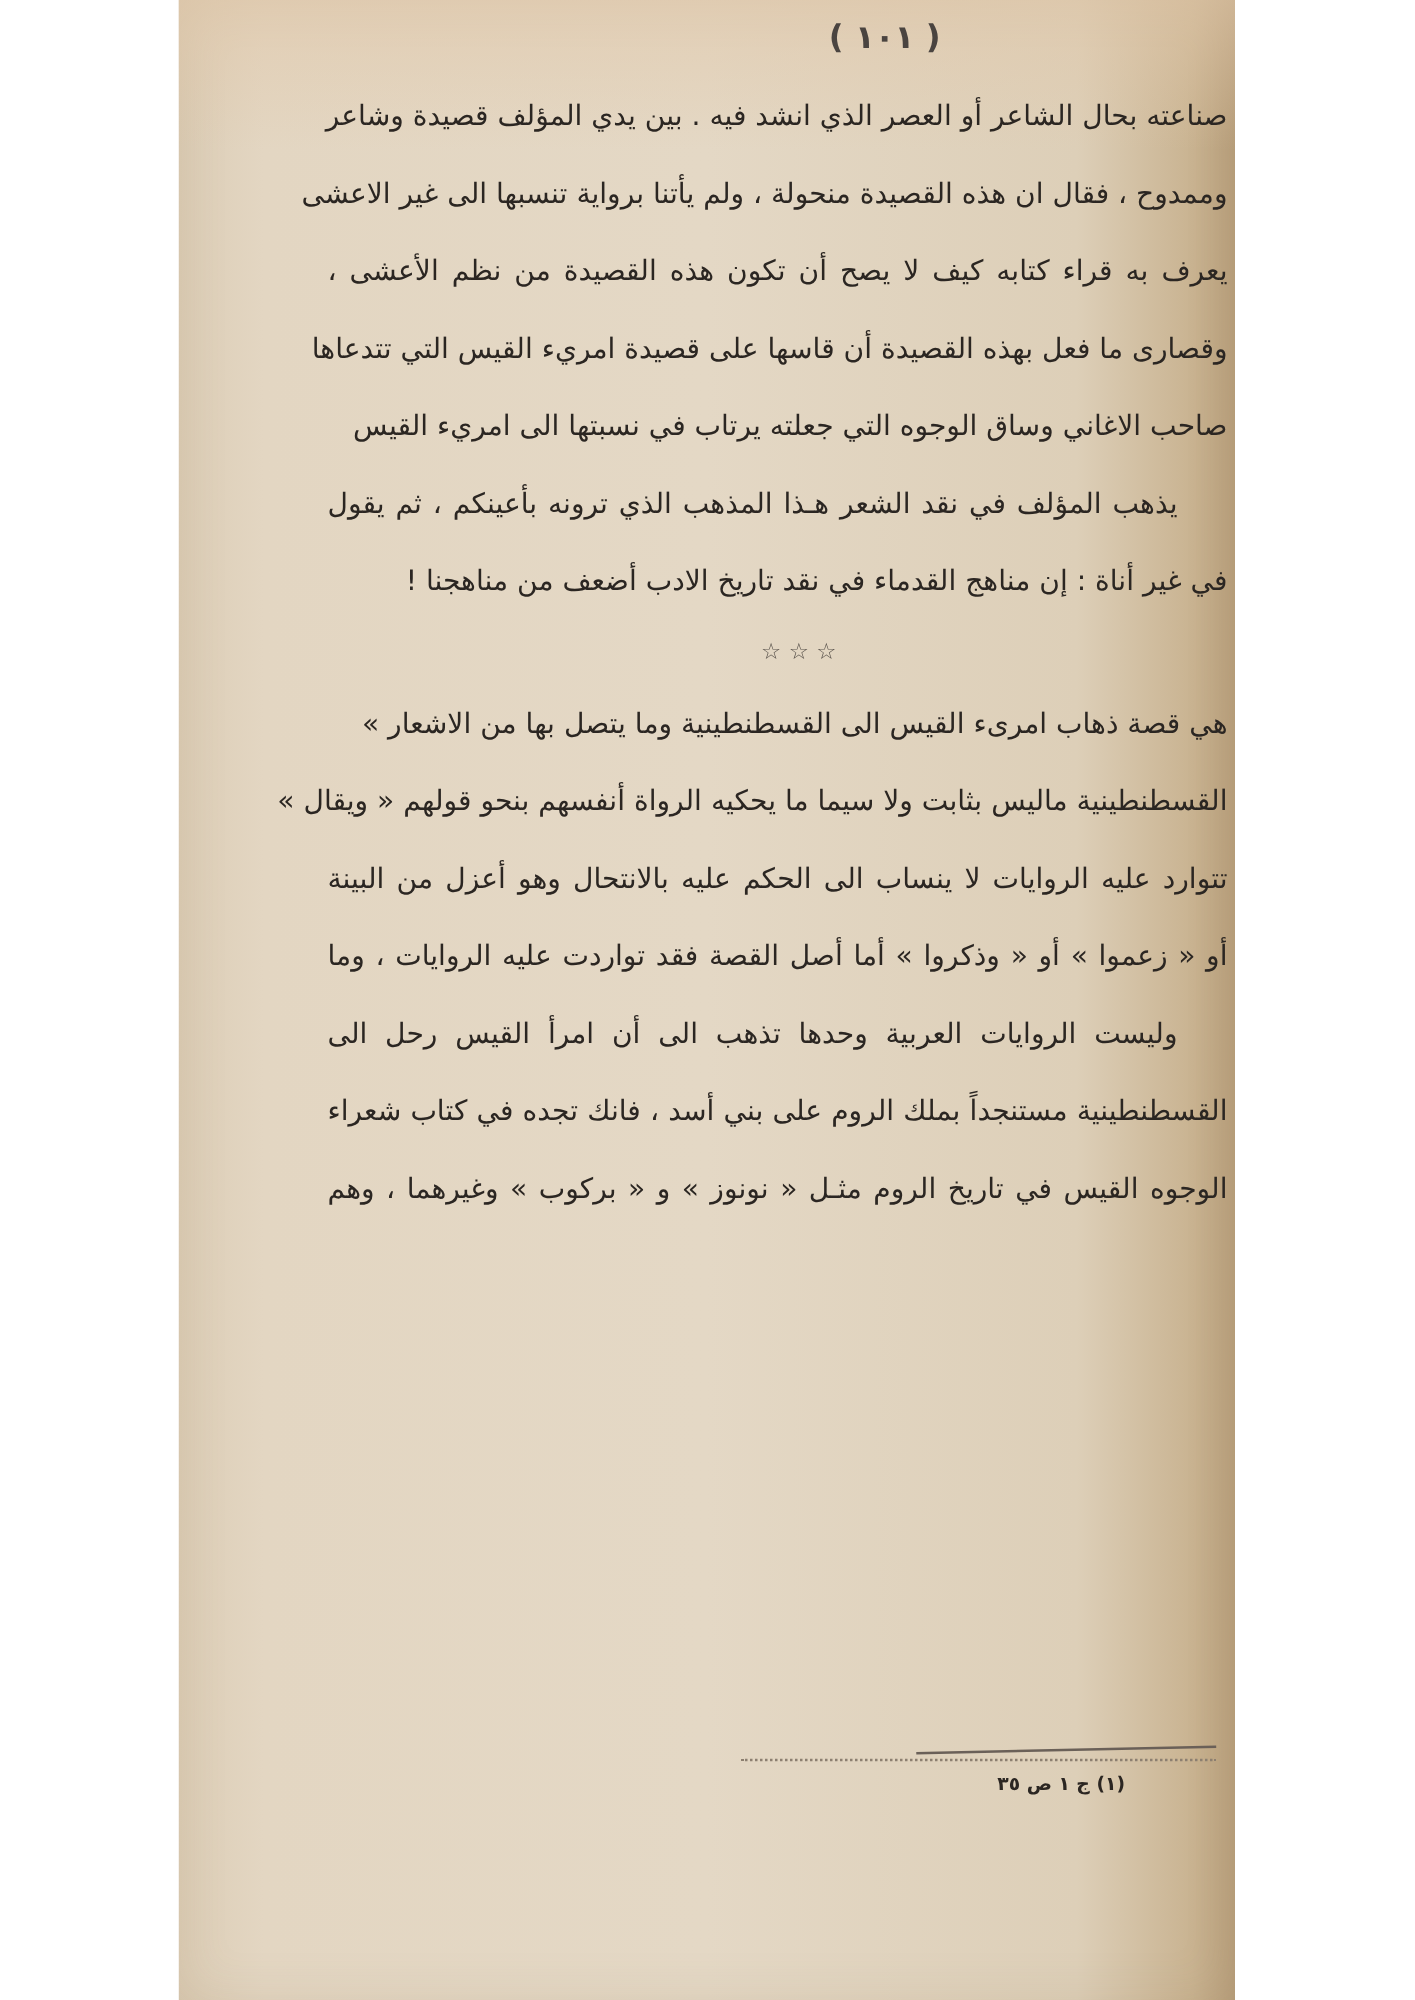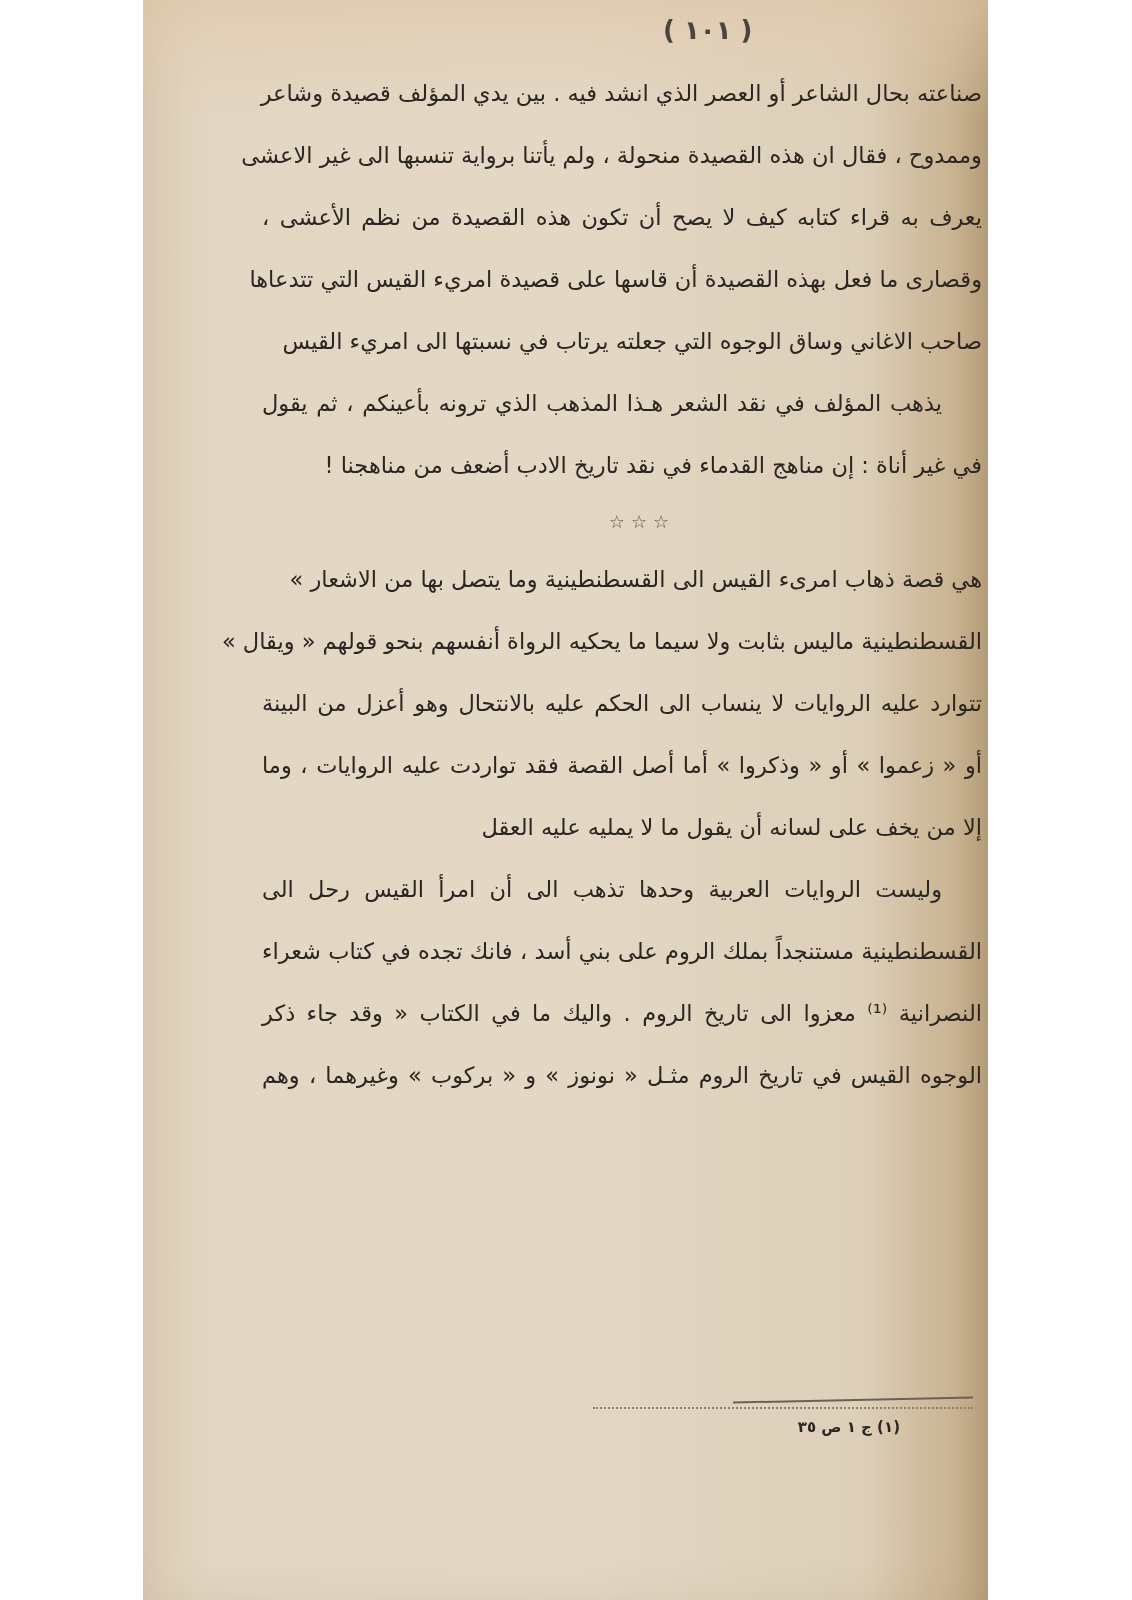--- a/index.html
+++ b/index.html
@@ -66,23 +66,21 @@
     <div class="line indent">يذهب المؤلف في نقد الشعر هـذا المذهب الذي ترونه بأعينكم ، ثم يقول</div>
     <div class="line short">في غير أناة : إن مناهج القدماء في نقد تاريخ الادب أضعف من مناهجنا !</div>
 
     <div class="separator">☆☆☆</div>
 
     <div class="line short">هي قصة ذهاب امرىء القيس الى القسطنطينية وما يتصل بها من الاشعار »</div>
 
     <div class="line">القسطنطينية ماليس بثابت ولا سيما ما يحكيه الرواة أنفسهم بنحو قولهم « ويقال »</div>
     <div class="line">تتوارد عليه الروايات لا ينساب الى الحكم عليه بالانتحال وهو أعزل من البينة</div>
     <div class="line">أو « زعموا » أو « وذكروا » أما أصل القصة فقد تواردت عليه الروايات ، وما</div>
-    <div class="line short">إلا من يخف على لسانه أن يقول ما لا يمليه عليه العقل</div>
 
     <div class="line indent">وليست الروايات العربية وحدها تذهب الى أن امرأ القيس رحل الى</div>
     <div class="line">القسطنطينية مستنجداً بملك الروم على بني أسد ، فانك تجده في كتاب شعراء</div>
-    <div class="line">النصرانية ⁽¹⁾ معزوا الى تاريخ الروم . واليك ما في الكتاب « وقد جاء ذكر</div>
     <div class="line">الوجوه القيس في تاريخ الروم مثـل « نونوز » و « بركوب » وغيرهما ، وهم</div>
   </div>
 
   <div class="footnote-rule" style="left:450px;"></div>
   <div class="footnote" style="left:557px;">(١) ج ١ ص ٣٥</div>
 </div>
 
 </body></html>

